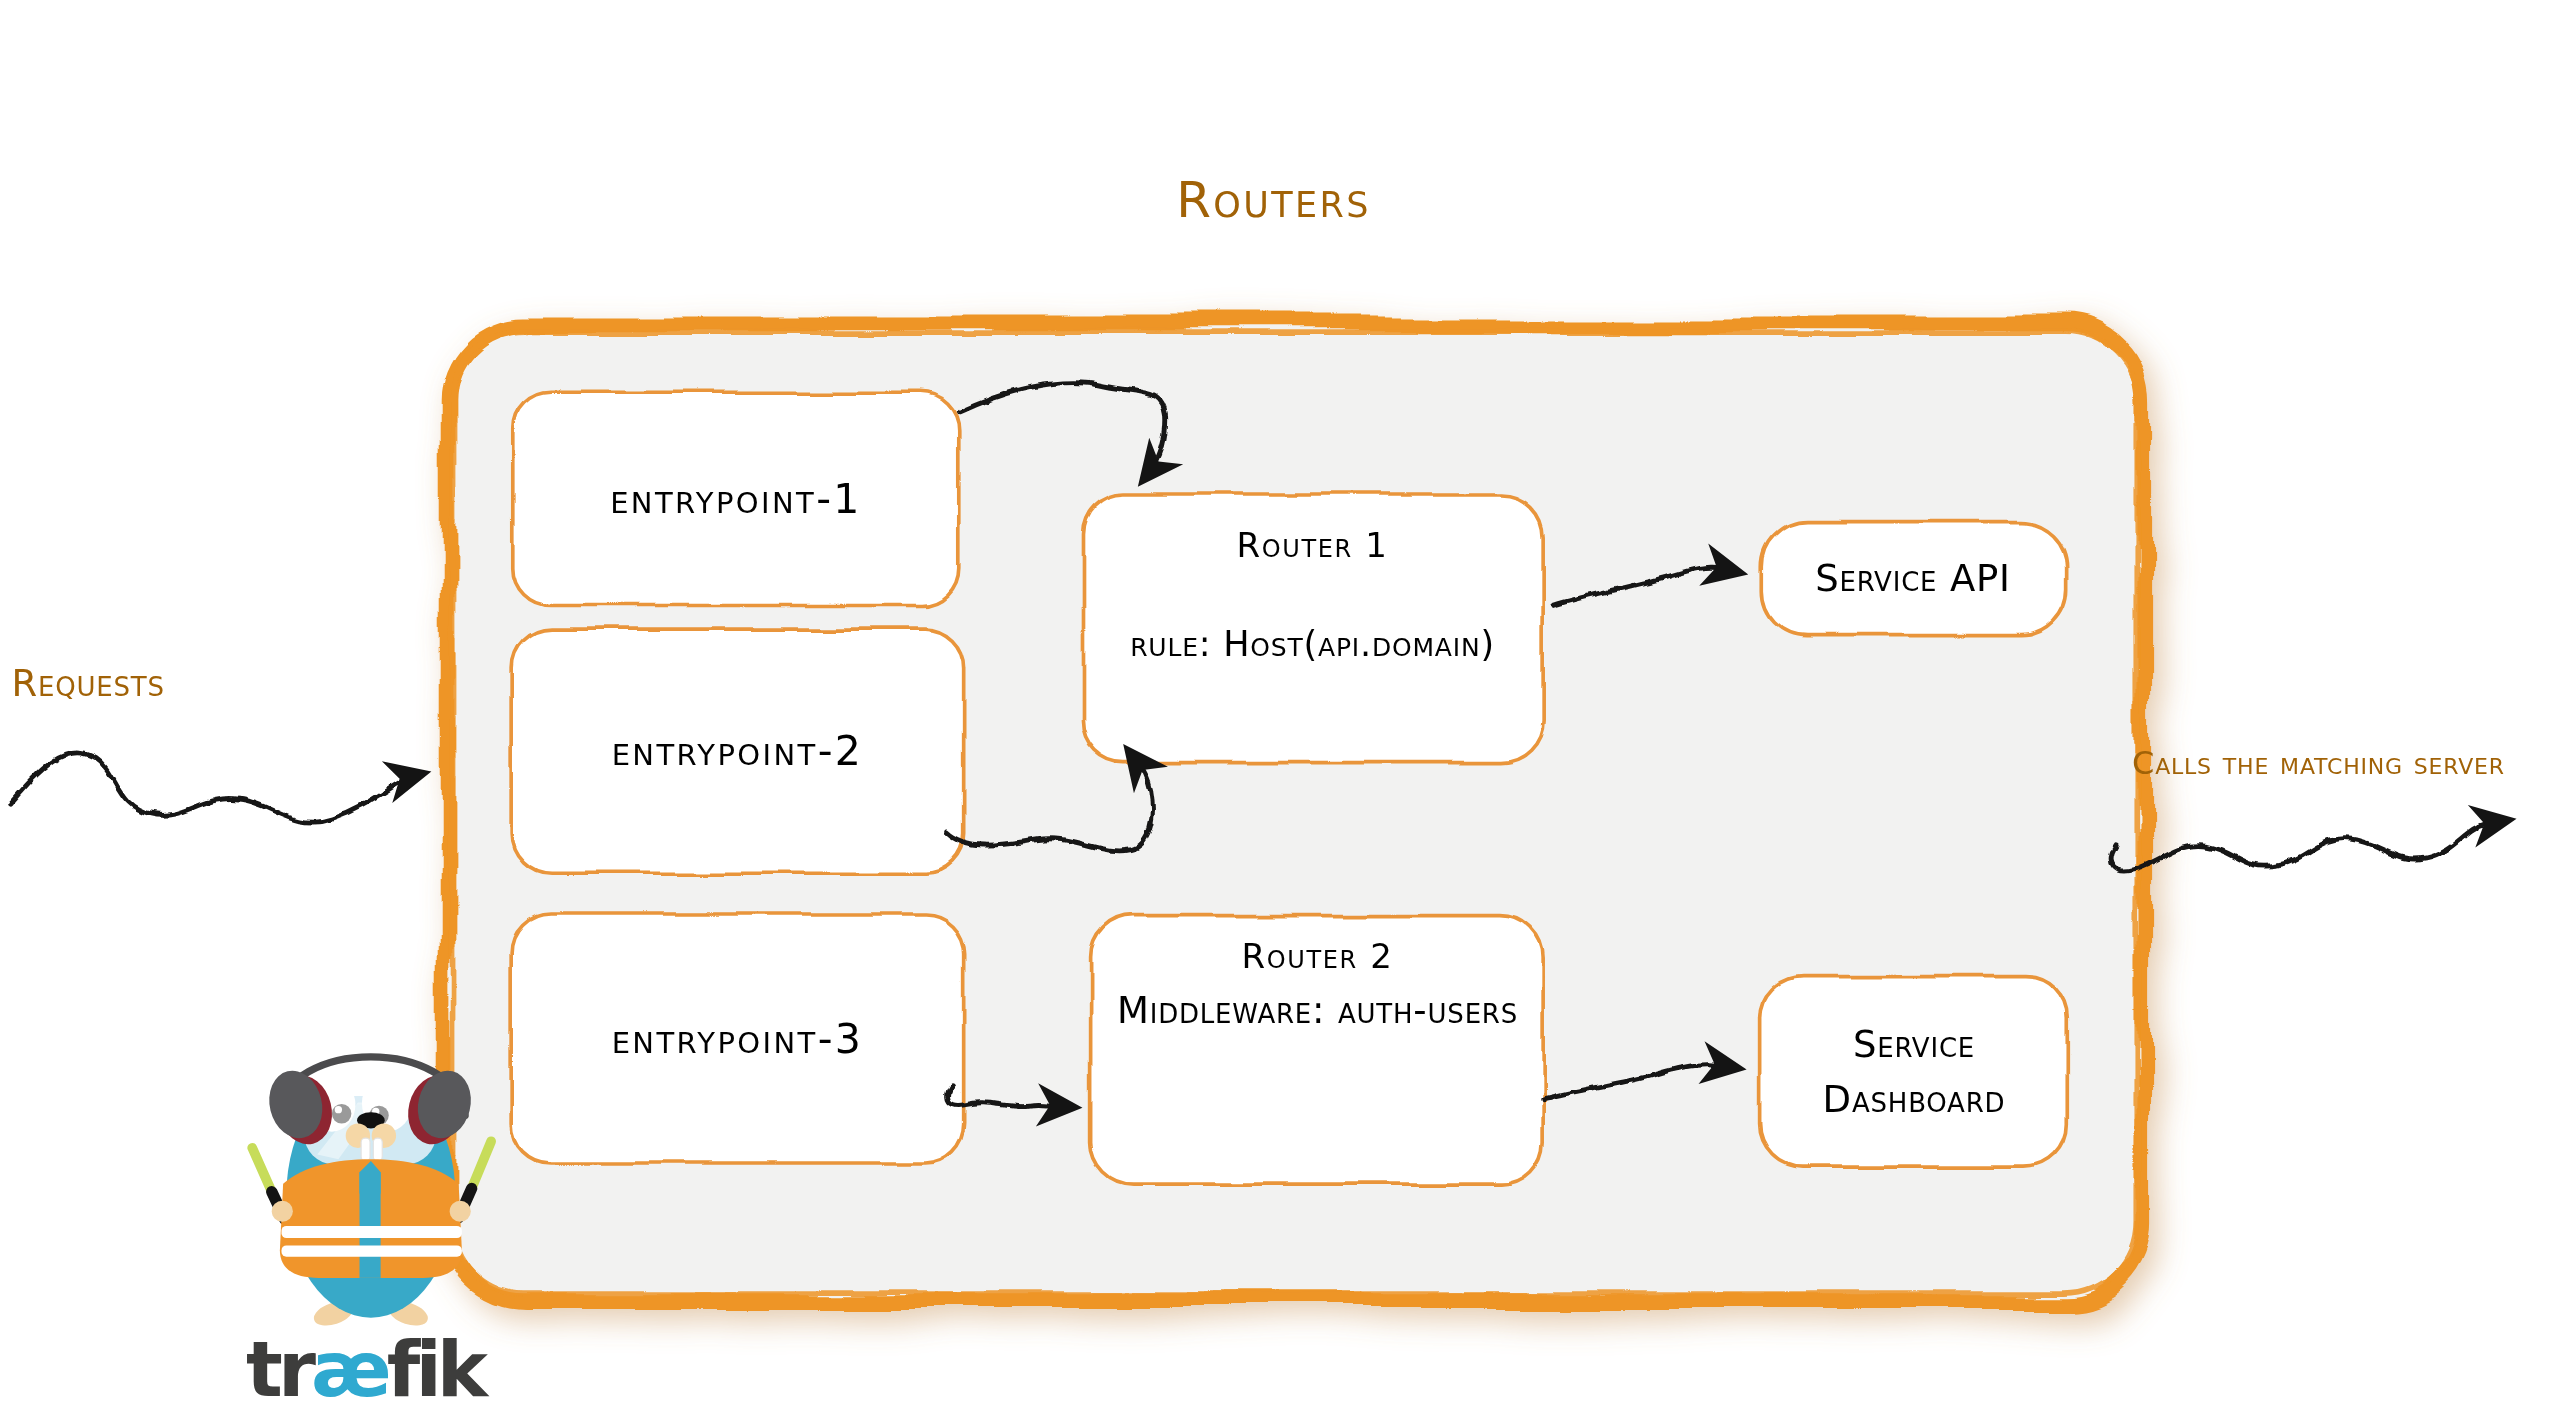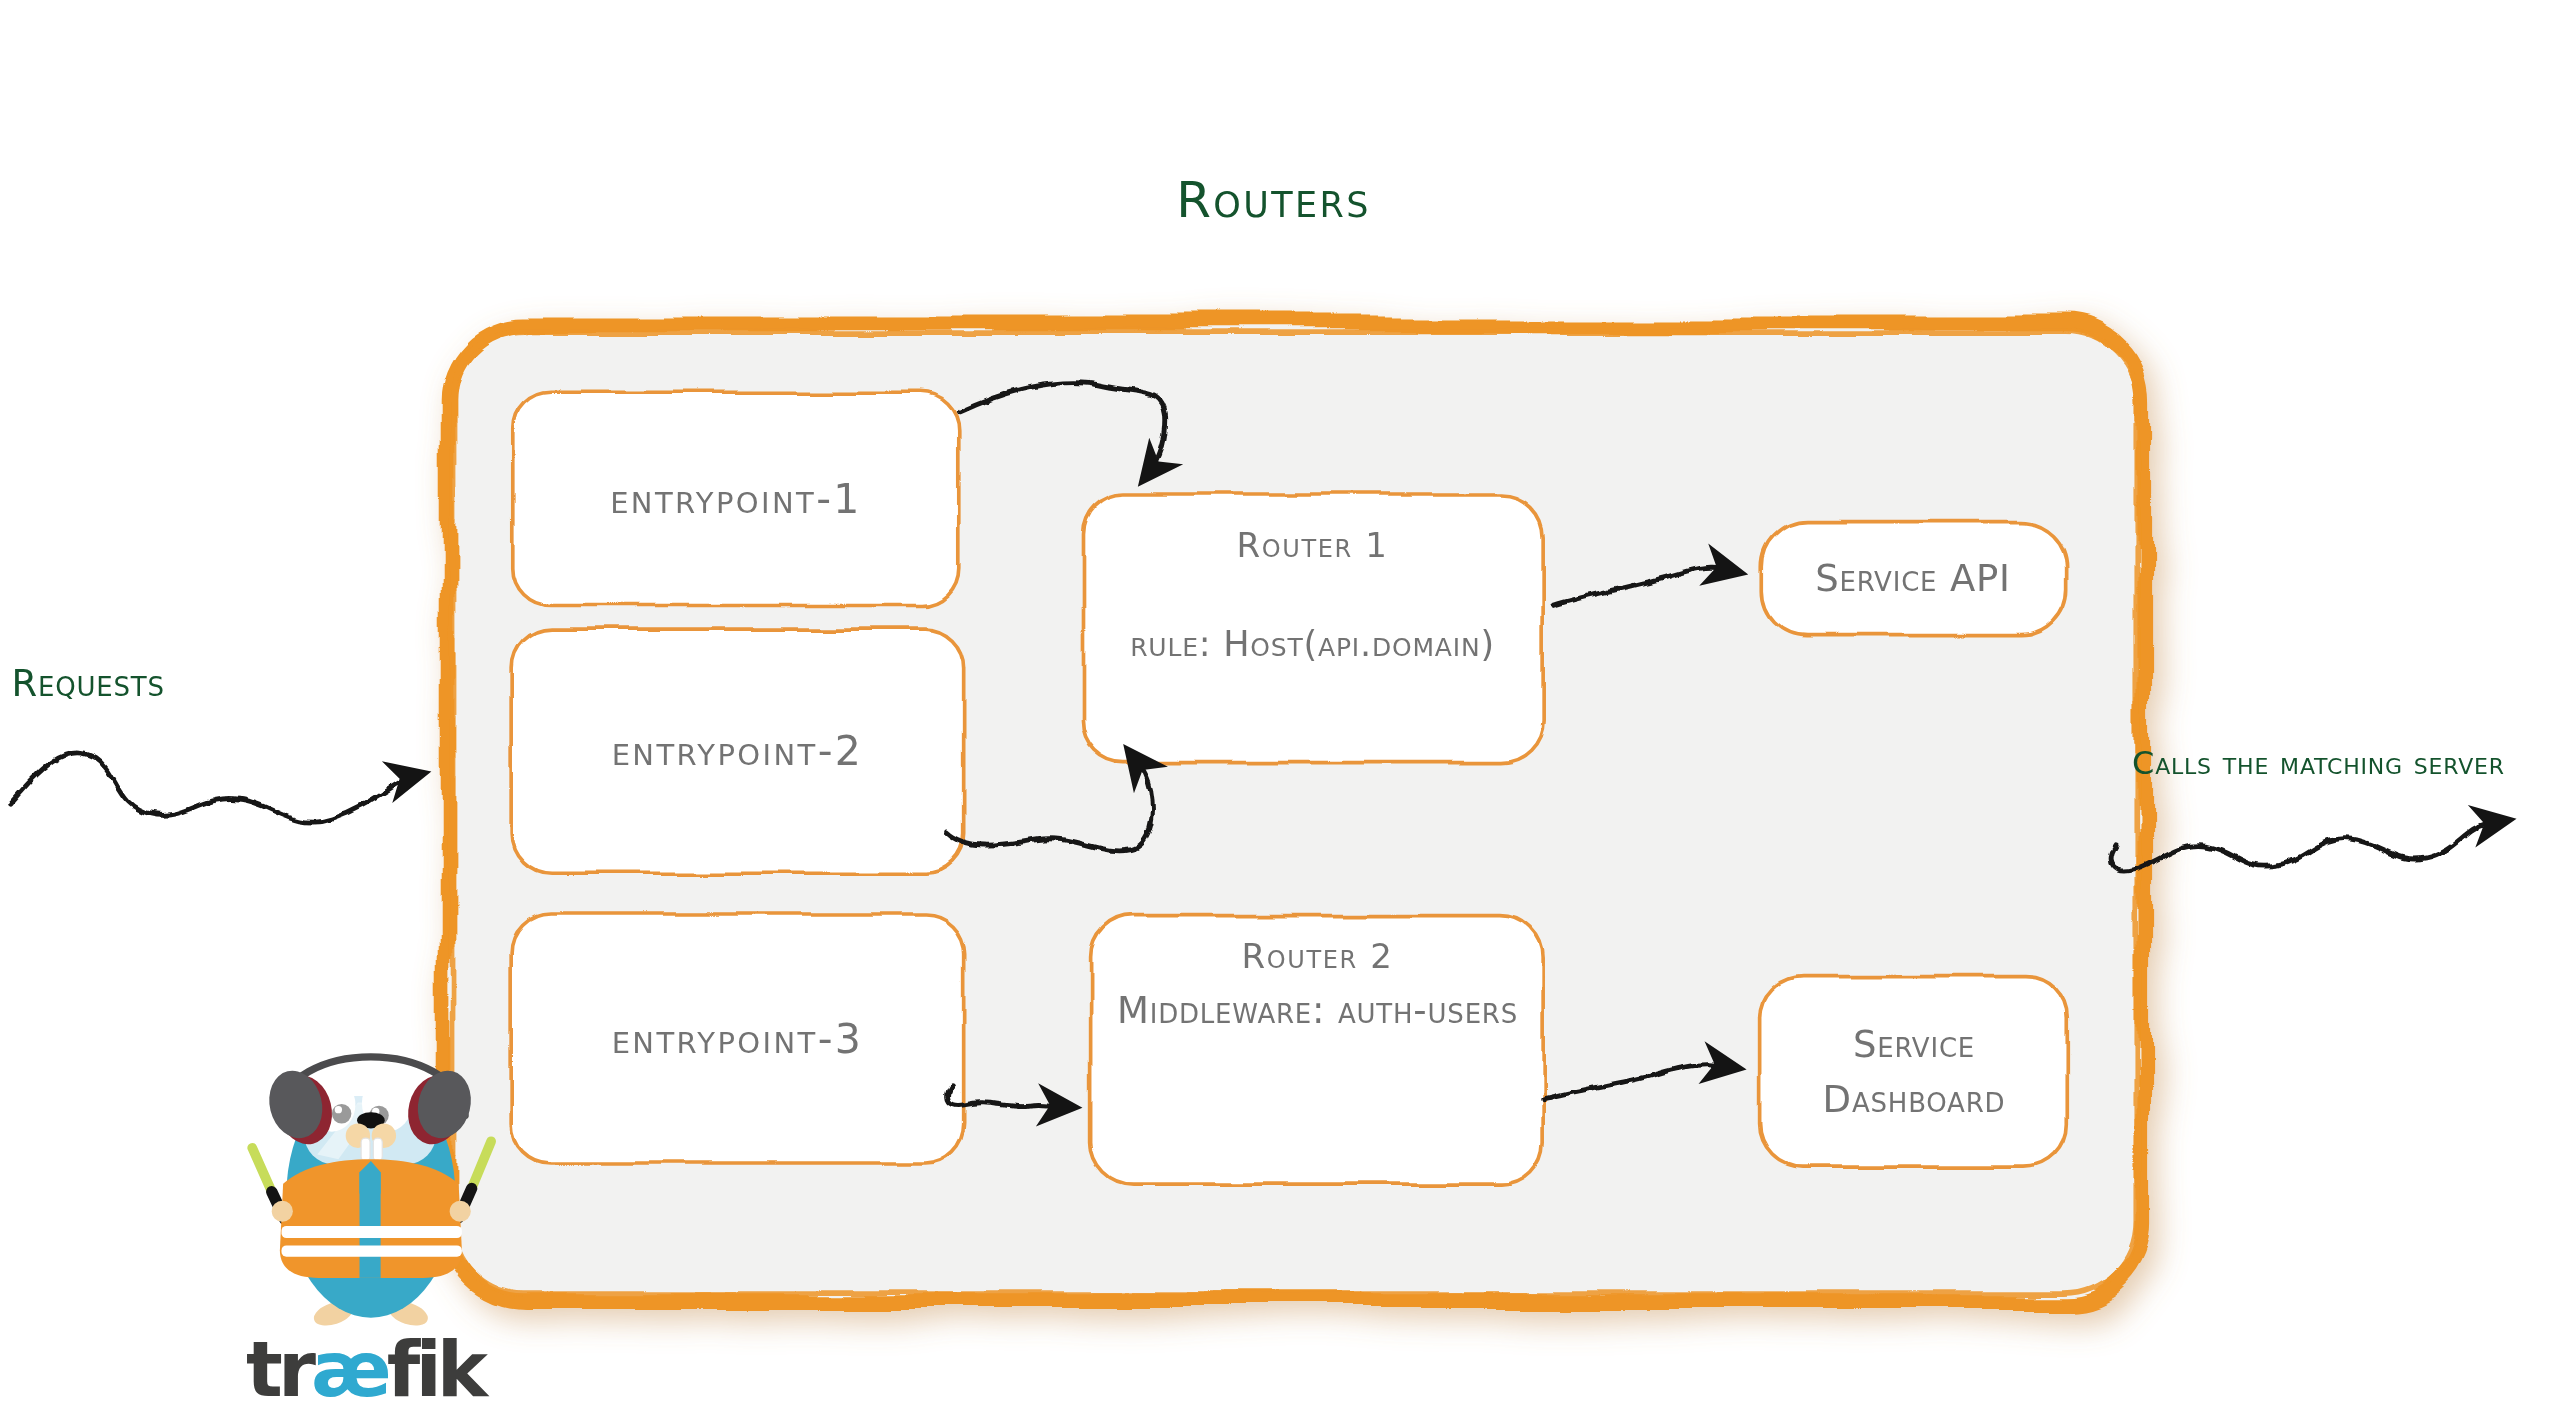--- a/index.html
+++ b/index.html
@@ -1,23 +1,23 @@
 <!DOCTYPE html>
 <html style="font-size:13px"><head>
 <meta charset="utf-8">
 <style>
   html,body{margin:0;padding:0;background:#ffffff;}
   body{width:2576px;height:1408px;position:relative;overflow:hidden;
        font-family:"DejaVu Sans",sans-serif;color:#161616;}
   .scene{position:absolute;left:0;top:0;}
-  .lbl{position:absolute;font-variant:small-caps;color:#14532d;line-height:1.1;}
+  .lbl{position:absolute;font-variant:small-caps;color:#a16207;line-height:1.1;}
   .center{text-align:center;}
   .boxtxt{position:absolute;display:flex;flex-direction:column;
           align-items:center;justify-content:center;text-align:center;
-          font-variant:small-caps;color:#737373;}
+          font-variant:small-caps;color:#000000;}
   .title{font-size:50px;letter-spacing:2.4px;}
   .ep{font-size:41px;letter-spacing:2.4px;}
   .rname{font-size:34px;letter-spacing:1.6px;}
   .rrule{font-size:35px;letter-spacing:0.8px;}
   .rlabel{font-size:37px;font-weight:700;letter-spacing:0.8px;}
   .rval{font-size:30px;letter-spacing:0.4px;}
   .rmw{font-size:37px;letter-spacing:0.8px;}
   .svc{font-size:37px;letter-spacing:0.8px;line-height:1.5;}
   .side{font-size:37px;letter-spacing:0.8px;white-space:nowrap;}
   .calls{font-size:32px;}

